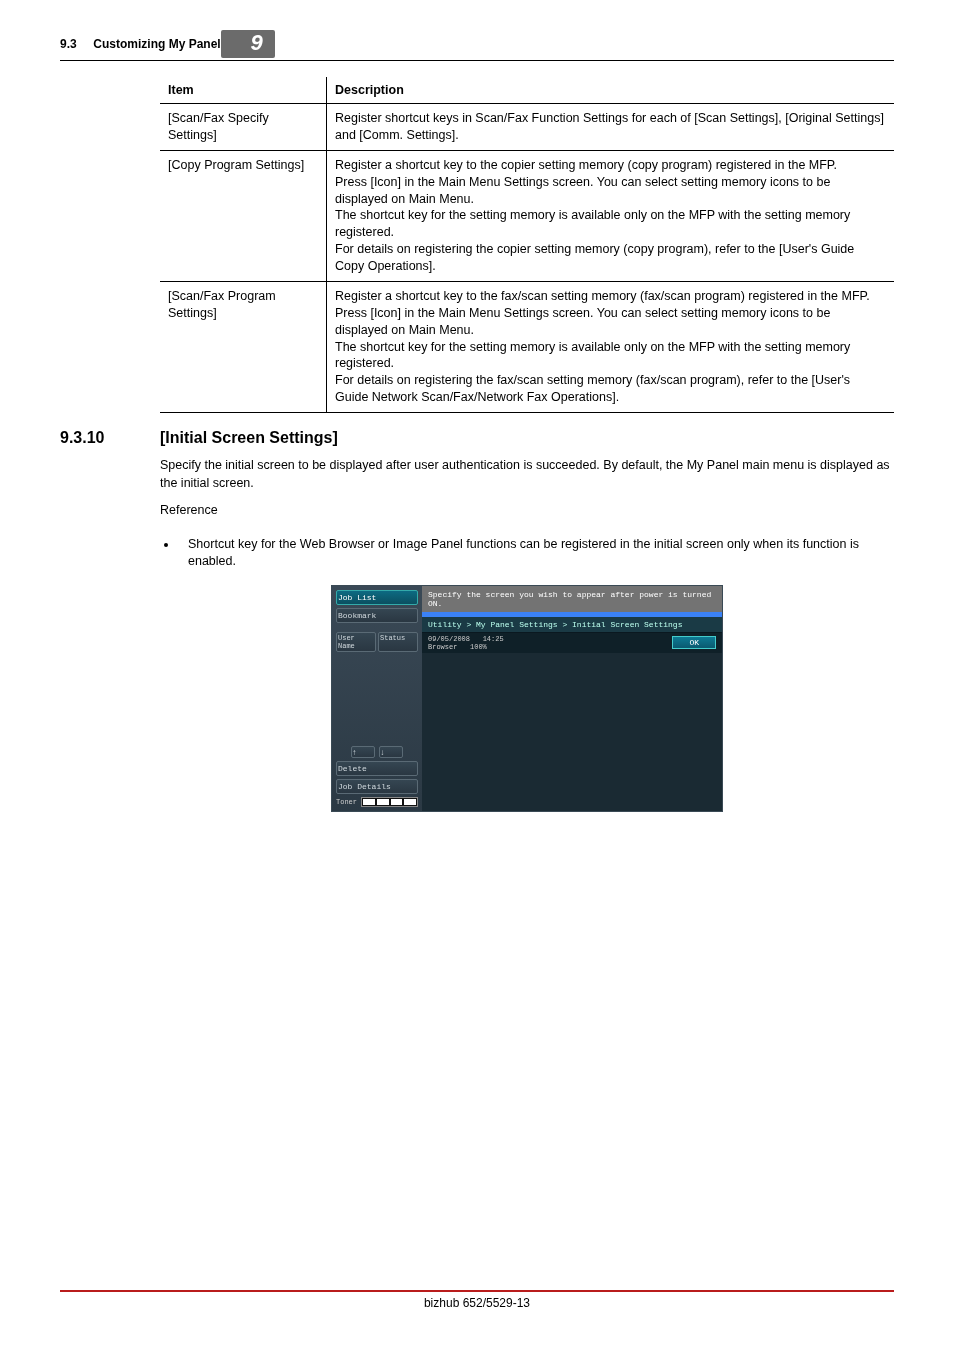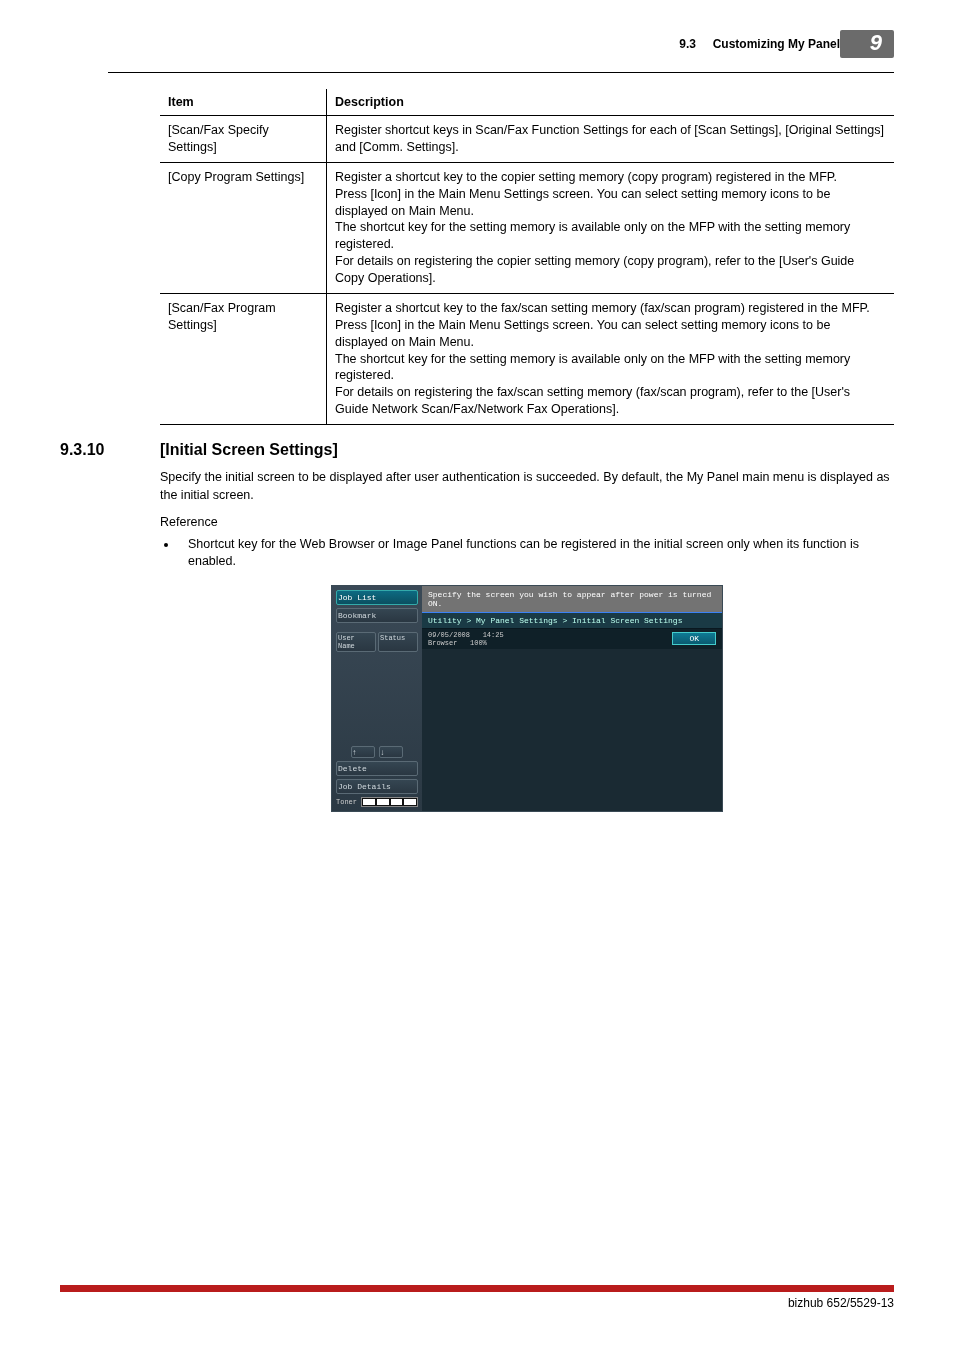--- a/index.html
+++ b/index.html
@@ -15,26 +15,25 @@
   }
   .page {
     padding: 30px 60px 40px 60px;
     box-sizing: border-box;
     height: 100%;
     display: flex;
     flex-direction: column;
   }
   .header-row {
     display: flex;
-    justify-content: flex-end;
+    justify-content: flex-start;
     align-items: center;
     border-bottom: 1px solid #000;
-    padding-bottom: 14px;
+    padding-bottom: 2px;
     margin-bottom: 16px;
-    margin-left: 48px;
   }
   .header-left {
     font-size: 12px;
     font-weight: bold;
   }
   .header-tab {
     background: #6b6b6b;
     color: #fff;
     font-weight: bold;
     font-style: italic;
@@ -186,21 +185,21 @@
     background: #737373;
     color: #fff;
     padding: 4px 6px;
     font-size: 8px;
   }
   .pr-bc {
     background: #1a3a45;
     color: #bfe;
     padding: 3px 6px;
     font-size: 8px;
-    border-top: 1px solid #3b82f6;
+    border-top: 5px solid #3b82f6;
     border-bottom: 1px solid #0a1820;
   }
   .pr-grid {
     flex: 1;
     padding: 18px 10px;
     display: grid;
     grid-template-columns: repeat(3, 1fr);
     grid-template-rows: 22px 22px;
     gap: 14px 10px;
     align-content: start;
@@ -233,23 +232,23 @@
     background: linear-gradient(#0e7a94, #0a5a70);
     border: 1px solid #4cc;
     color: #fff;
     padding: 1px 16px;
     border-radius: 0;
     font-size: 8px;
   }
 
   .footer-row {
     display: flex;
-    justify-content: flex-end;
+    justify-content: center;
     font-size: 12px;
-    border-top: 7px solid #b91c1c;
+    border-top: 2px solid #b91c1c;
     padding-top: 4px;
     margin-top: auto;
   }
 </style>
 </head>
 <body>
 
 <div class="page">
   <div class="header-row">
     <div class="header-left">
@@ -289,21 +288,21 @@
         </tr>
       </tbody>
     </table>
 
     <div class="section-heading">
       <div class="section-num">9.3.10</div>
       <div class="section-title">[Initial Screen Settings]</div>
     </div>
 
     <div class="para">Specify the initial screen to be displayed after user authentication is succeeded. By default, the My Panel main menu is displayed as the initial screen.</div>
-    <div class="para" style="margin-bottom:4px;">Reference</div>
+    <div class="para" style="margin-bottom:16px;">Reference</div>
     <ul class="ref-list">
       <li>Shortcut key for the Web Browser or Image Panel functions can be registered in the initial screen only when its function is enabled.</li>
     </ul>
 
     <div class="panel-shot">
       <div class="panel-body">
         <div class="panel-left">
           <div class="pbtn selected">Job List</div>
           <div class="pbtn">Bookmark</div>
           <div class="pl-status-row">

